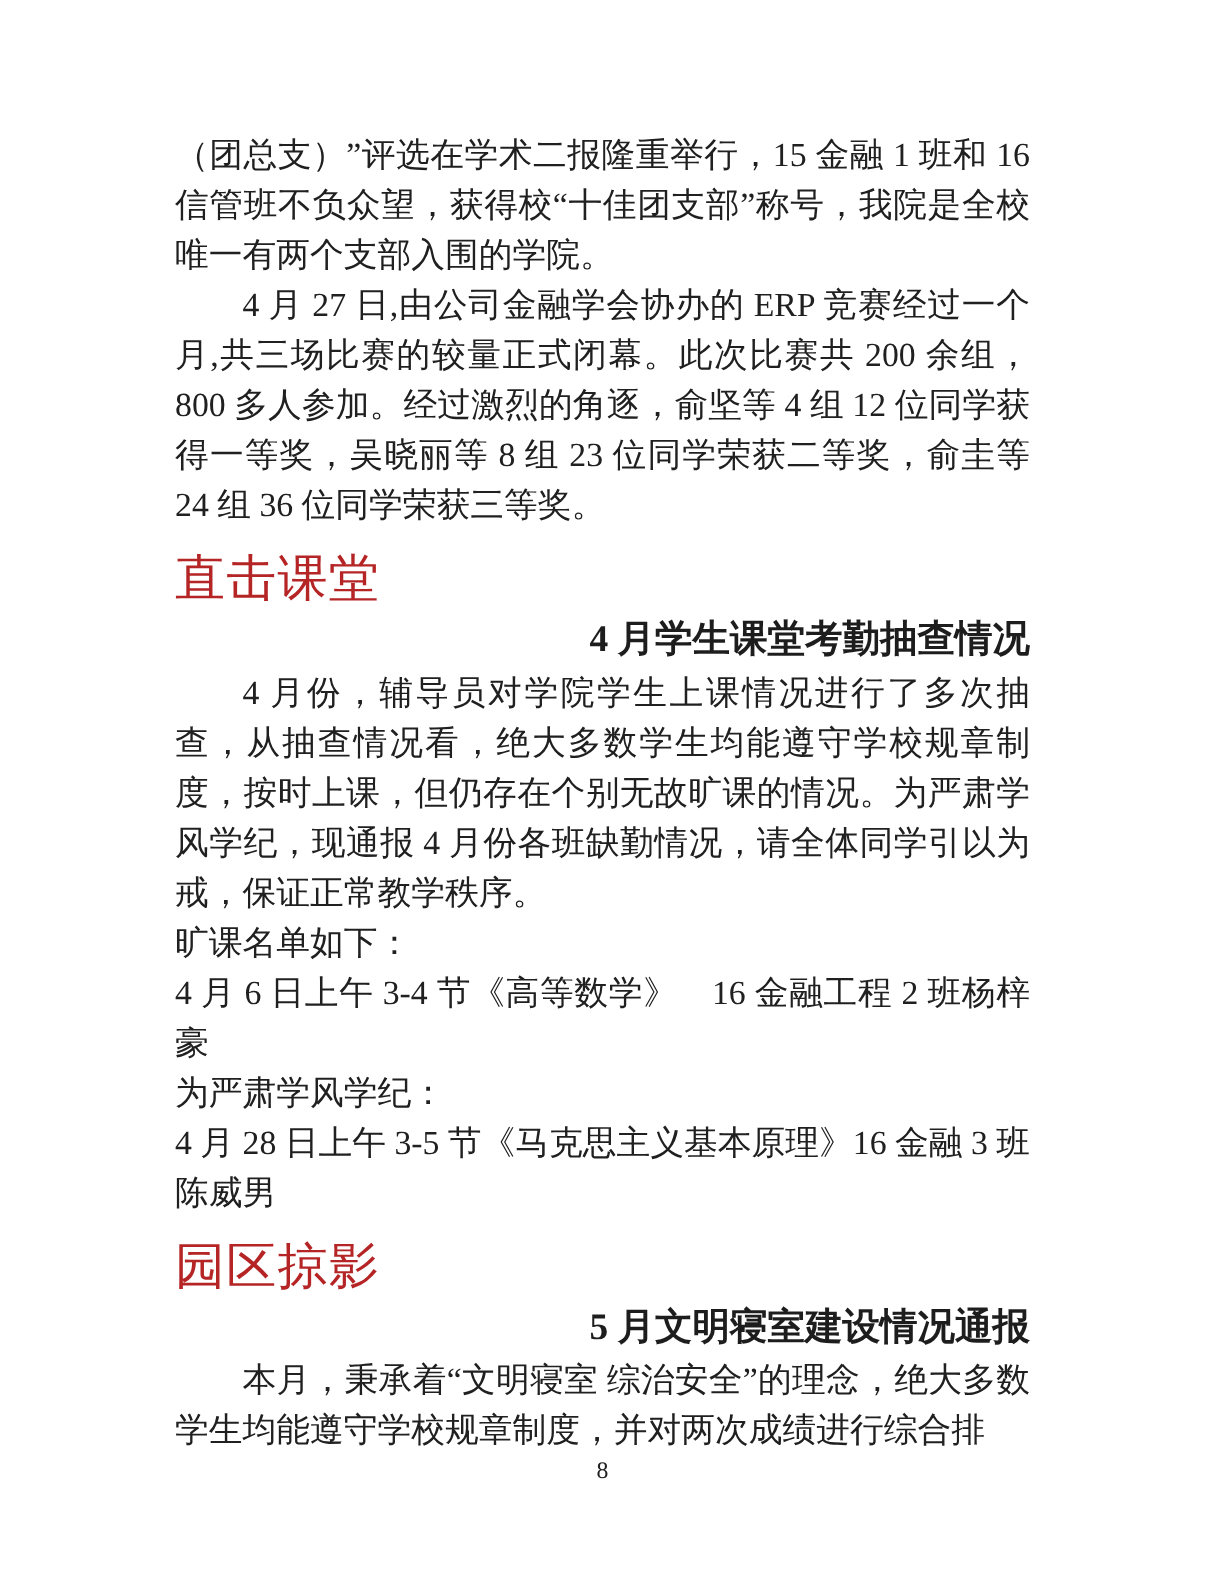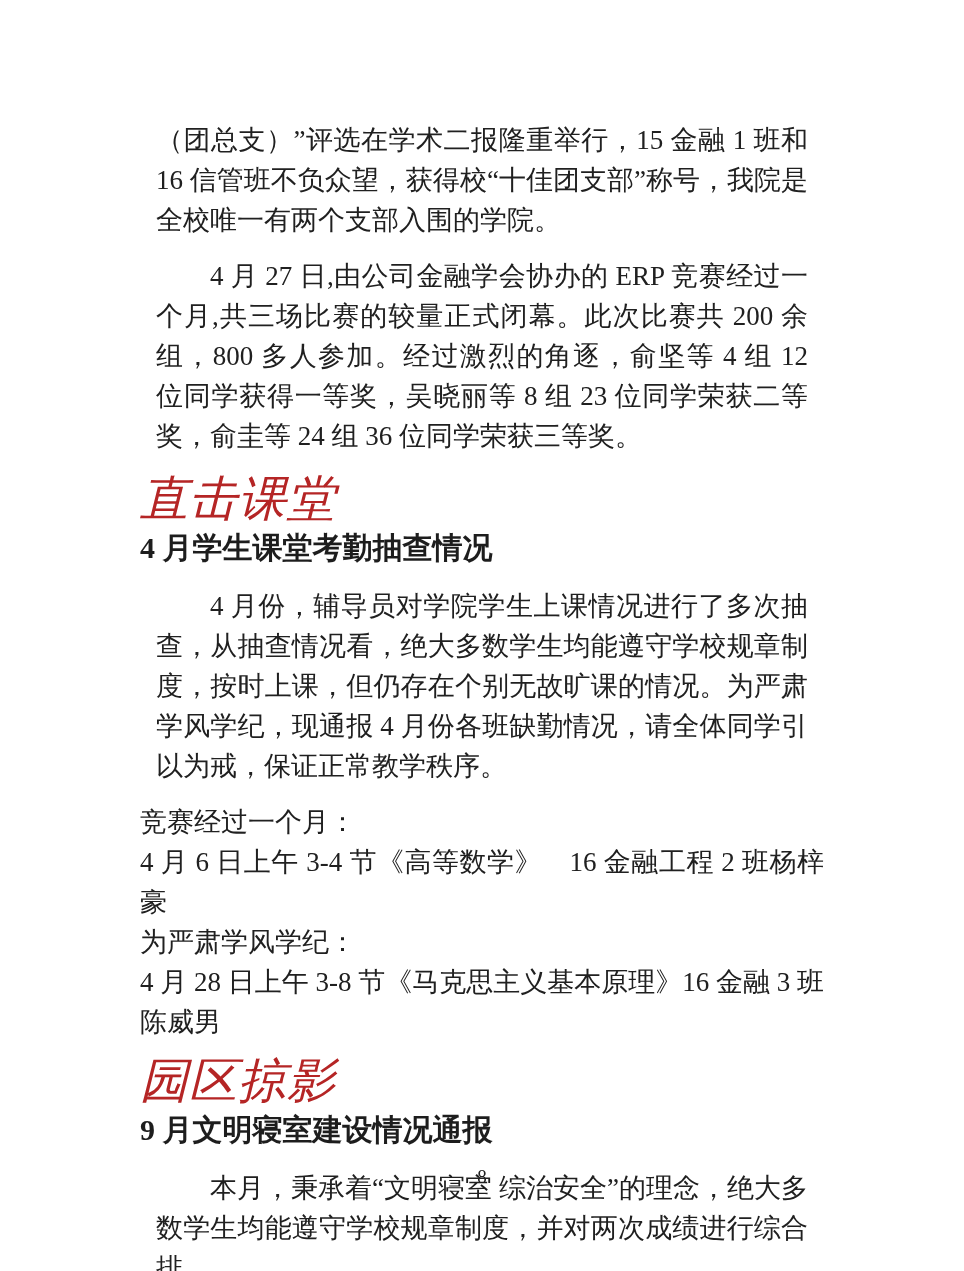--- a/index.html
+++ b/index.html
@@ -18,43 +18,42 @@
     position: absolute;
     left: 140px;
     top: 104px;
     width: 684px;
     color: var(--body-text, #202020);
     font-size: 27px;
     line-height: 40px;
     text-align: justify;
   }
   .body-par {
-    margin: 16px;
+    margin: 0;
   }
   .indent {
     text-indent: 2em;
   }
   .sec-heading {
     margin: 12px 0 0 0;
-    font-size: 48px;
+    font-size: 40px;
     line-height: 54px;
     font-weight: 400;
     color: var(--heading-red, #b52525);
     text-align: left;
     text-indent: 0;
     letter-spacing: 1px;
-    font-style: italic;
   }
   .sub-heading {
     margin: 0;
     font-size: 30px;
     line-height: 44px;
     font-weight: 700;
     color: #1d1d1d;
-    text-align: left;
+    text-align: right;
     text-indent: 0;
   }
   .roster {
     margin: 0;
   }
   .roster-line {
     margin: 0;
     text-indent: 0;
   }
   .page-number {
@@ -79,29 +78,29 @@
 
     <p class="body-par indent">4 月 27 日,由公司金融学会协办的 ERP 竞赛经过一个月,共三场比赛的较量正式闭幕。此次比赛共 200 余组，800 多人参加。经过激烈的角逐，俞坚等 4 组 12 位同学获得一等奖，吴晓丽等 8 组 23 位同学荣获二等奖，俞圭等 24 组 36 位同学荣获三等奖。</p>
 
     <h1 class="sec-heading">直击课堂</h1>
 
     <h2 class="sub-heading">4 月学生课堂考勤抽查情况</h2>
 
     <p class="body-par indent">4 月份，辅导员对学院学生上课情况进行了多次抽查，从抽查情况看，绝大多数学生均能遵守学校规章制度，按时上课，但仍存在个别无故旷课的情况。为严肃学风学纪，现通报 4 月份各班缺勤情况，请全体同学引以为戒，保证正常教学秩序。</p>
 
     <div class="roster">
-      <p class="roster-line">竞赛经过一个月：</p>
+      <p class="roster-line">旷课名单如下：</p>
       <p class="roster-line">4 月 6 日上午 3-4 节《高等数学》　16 金融工程 2 班杨梓豪</p>
       <p class="roster-line">为严肃学风学纪：</p>
-      <p class="roster-line">4 月 28 日上午 3-8 节《马克思主义基本原理》16 金融 3 班陈威男</p>
+      <p class="roster-line">4 月 28 日上午 3-5 节《马克思主义基本原理》16 金融 3 班陈威男</p>
     </div>
 
     <h1 class="sec-heading">园区掠影</h1>
 
-    <h2 class="sub-heading">9 月文明寝室建设情况通报</h2>
+    <h2 class="sub-heading">5 月文明寝室建设情况通报</h2>
 
     <p class="body-par indent">本月，秉承着“文明寝室 综治安全”的理念，绝大多数学生均能遵守学校规章制度，并对两次成绩进行综合排</p>
 
   </main>
 
   <footer class="page-number">8</footer>
 
 </div>
 
 </body></html>

